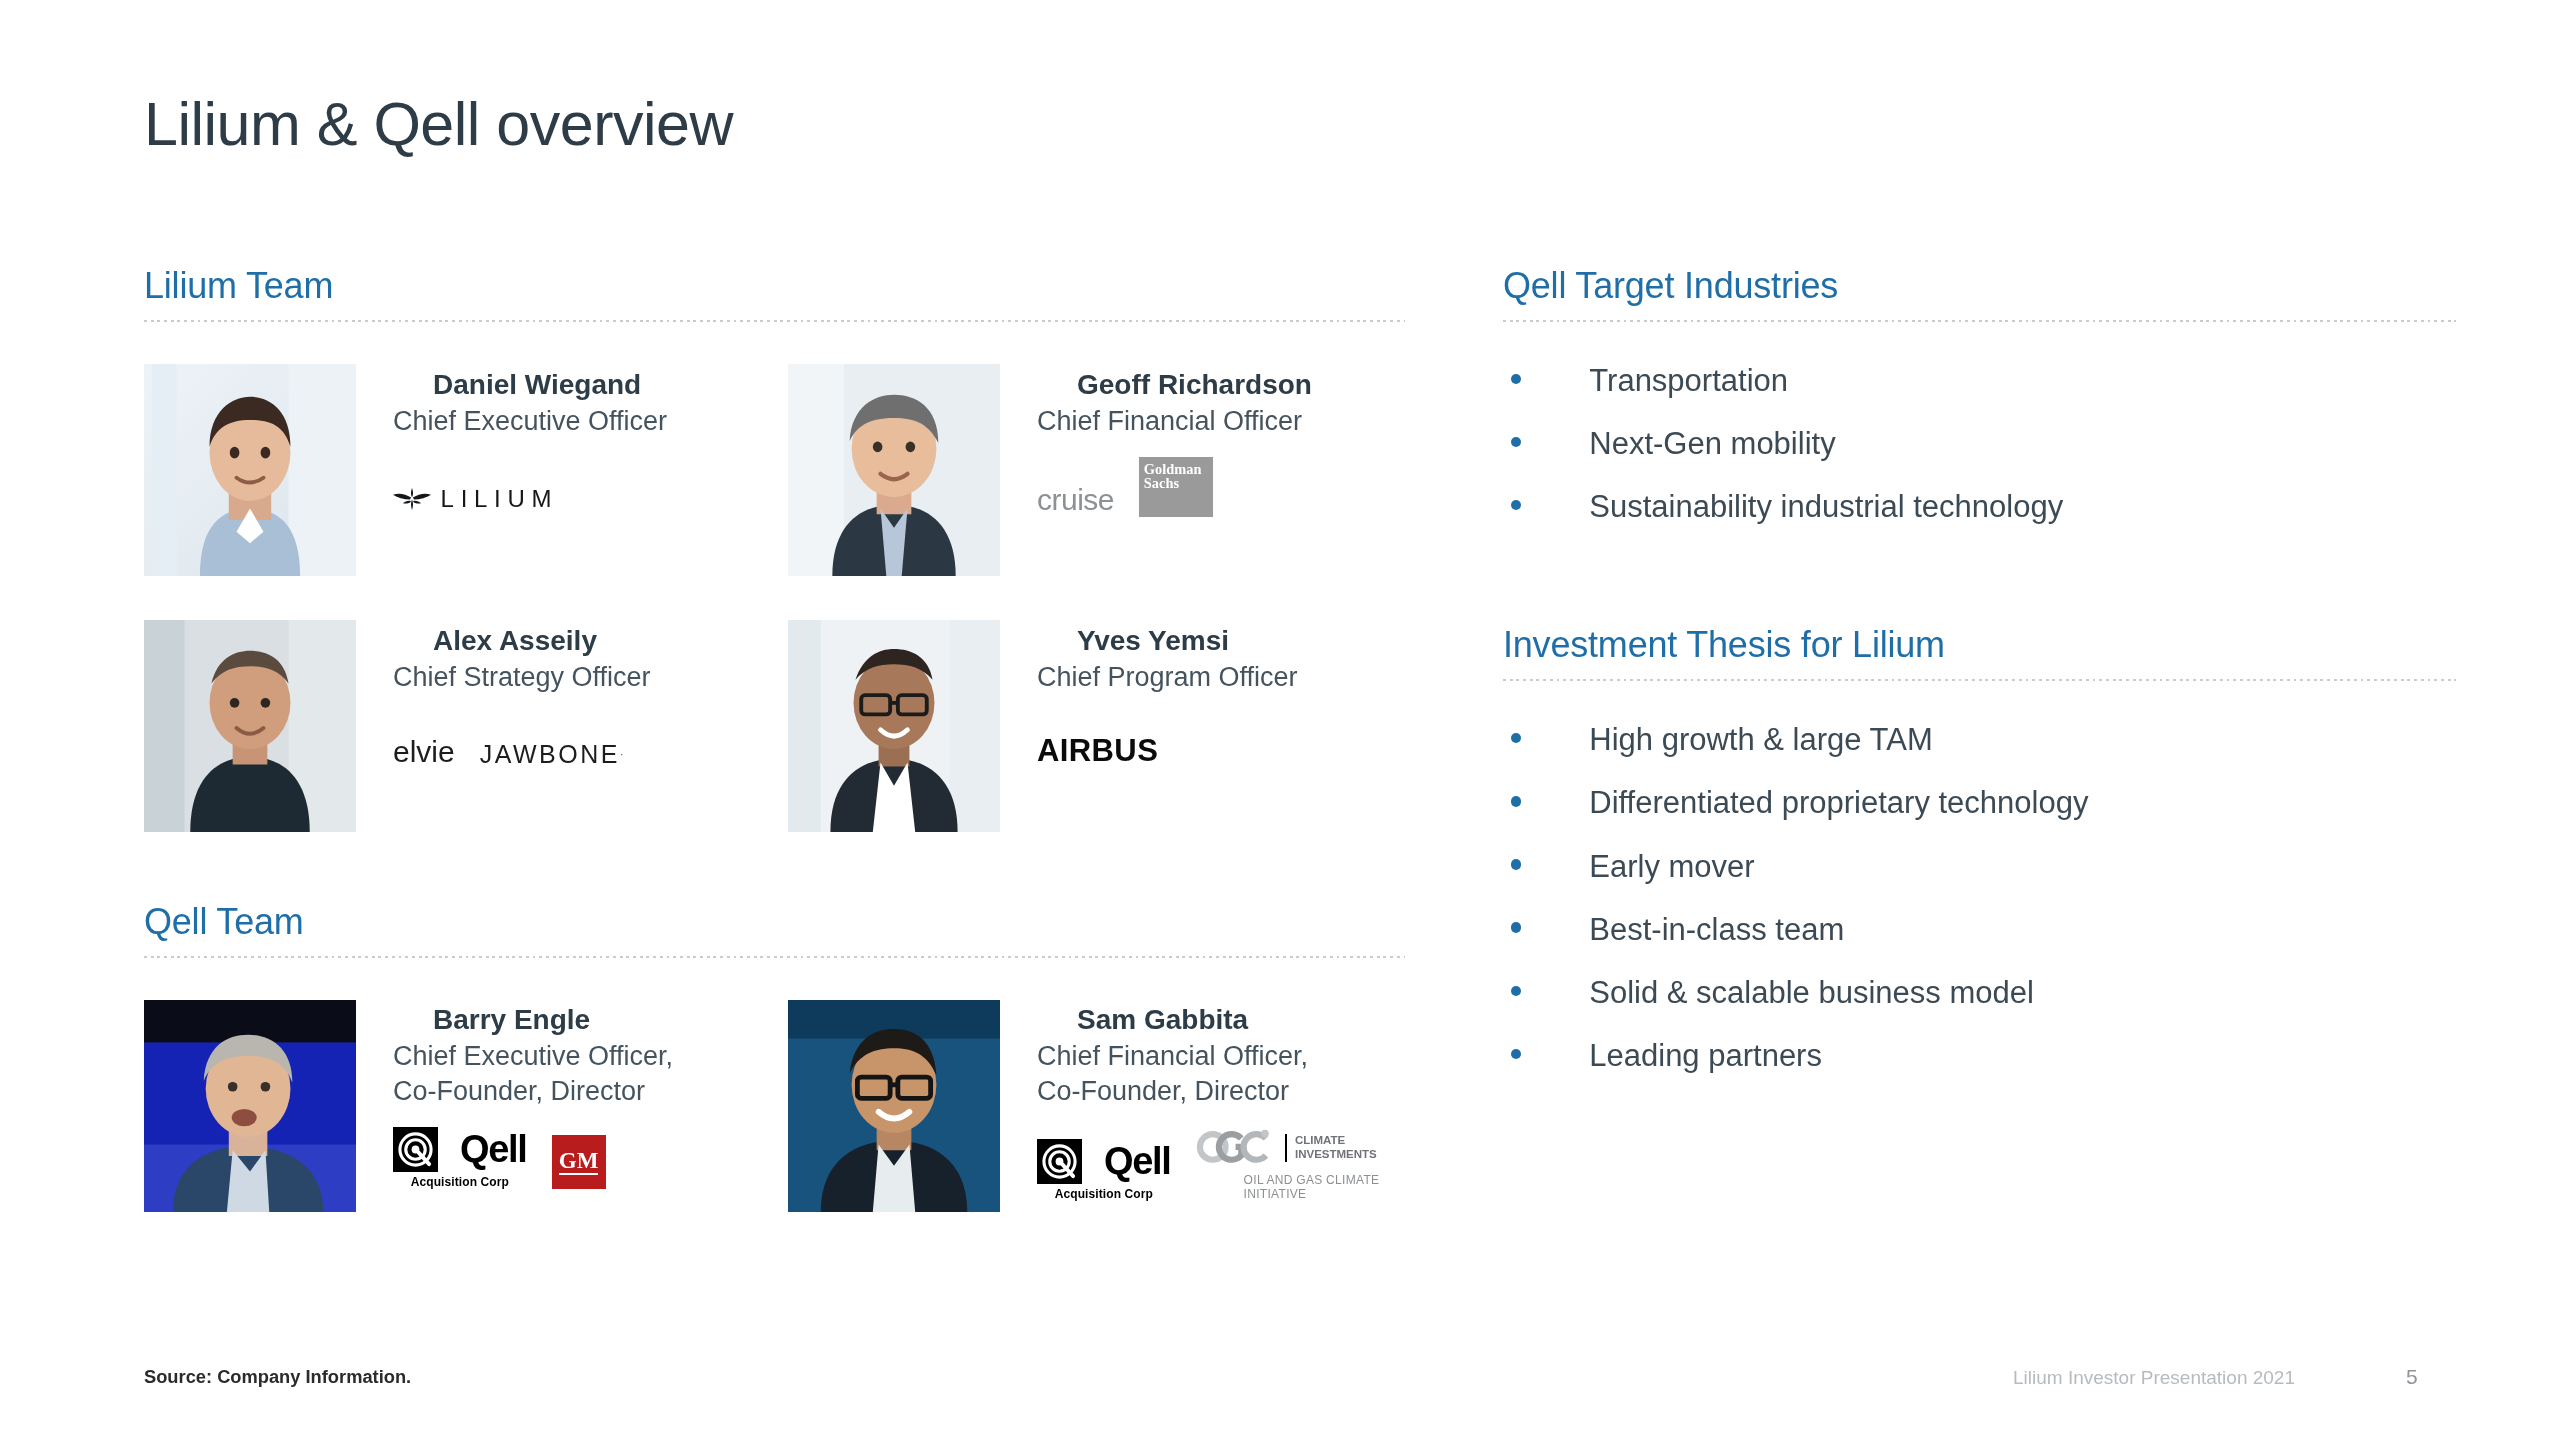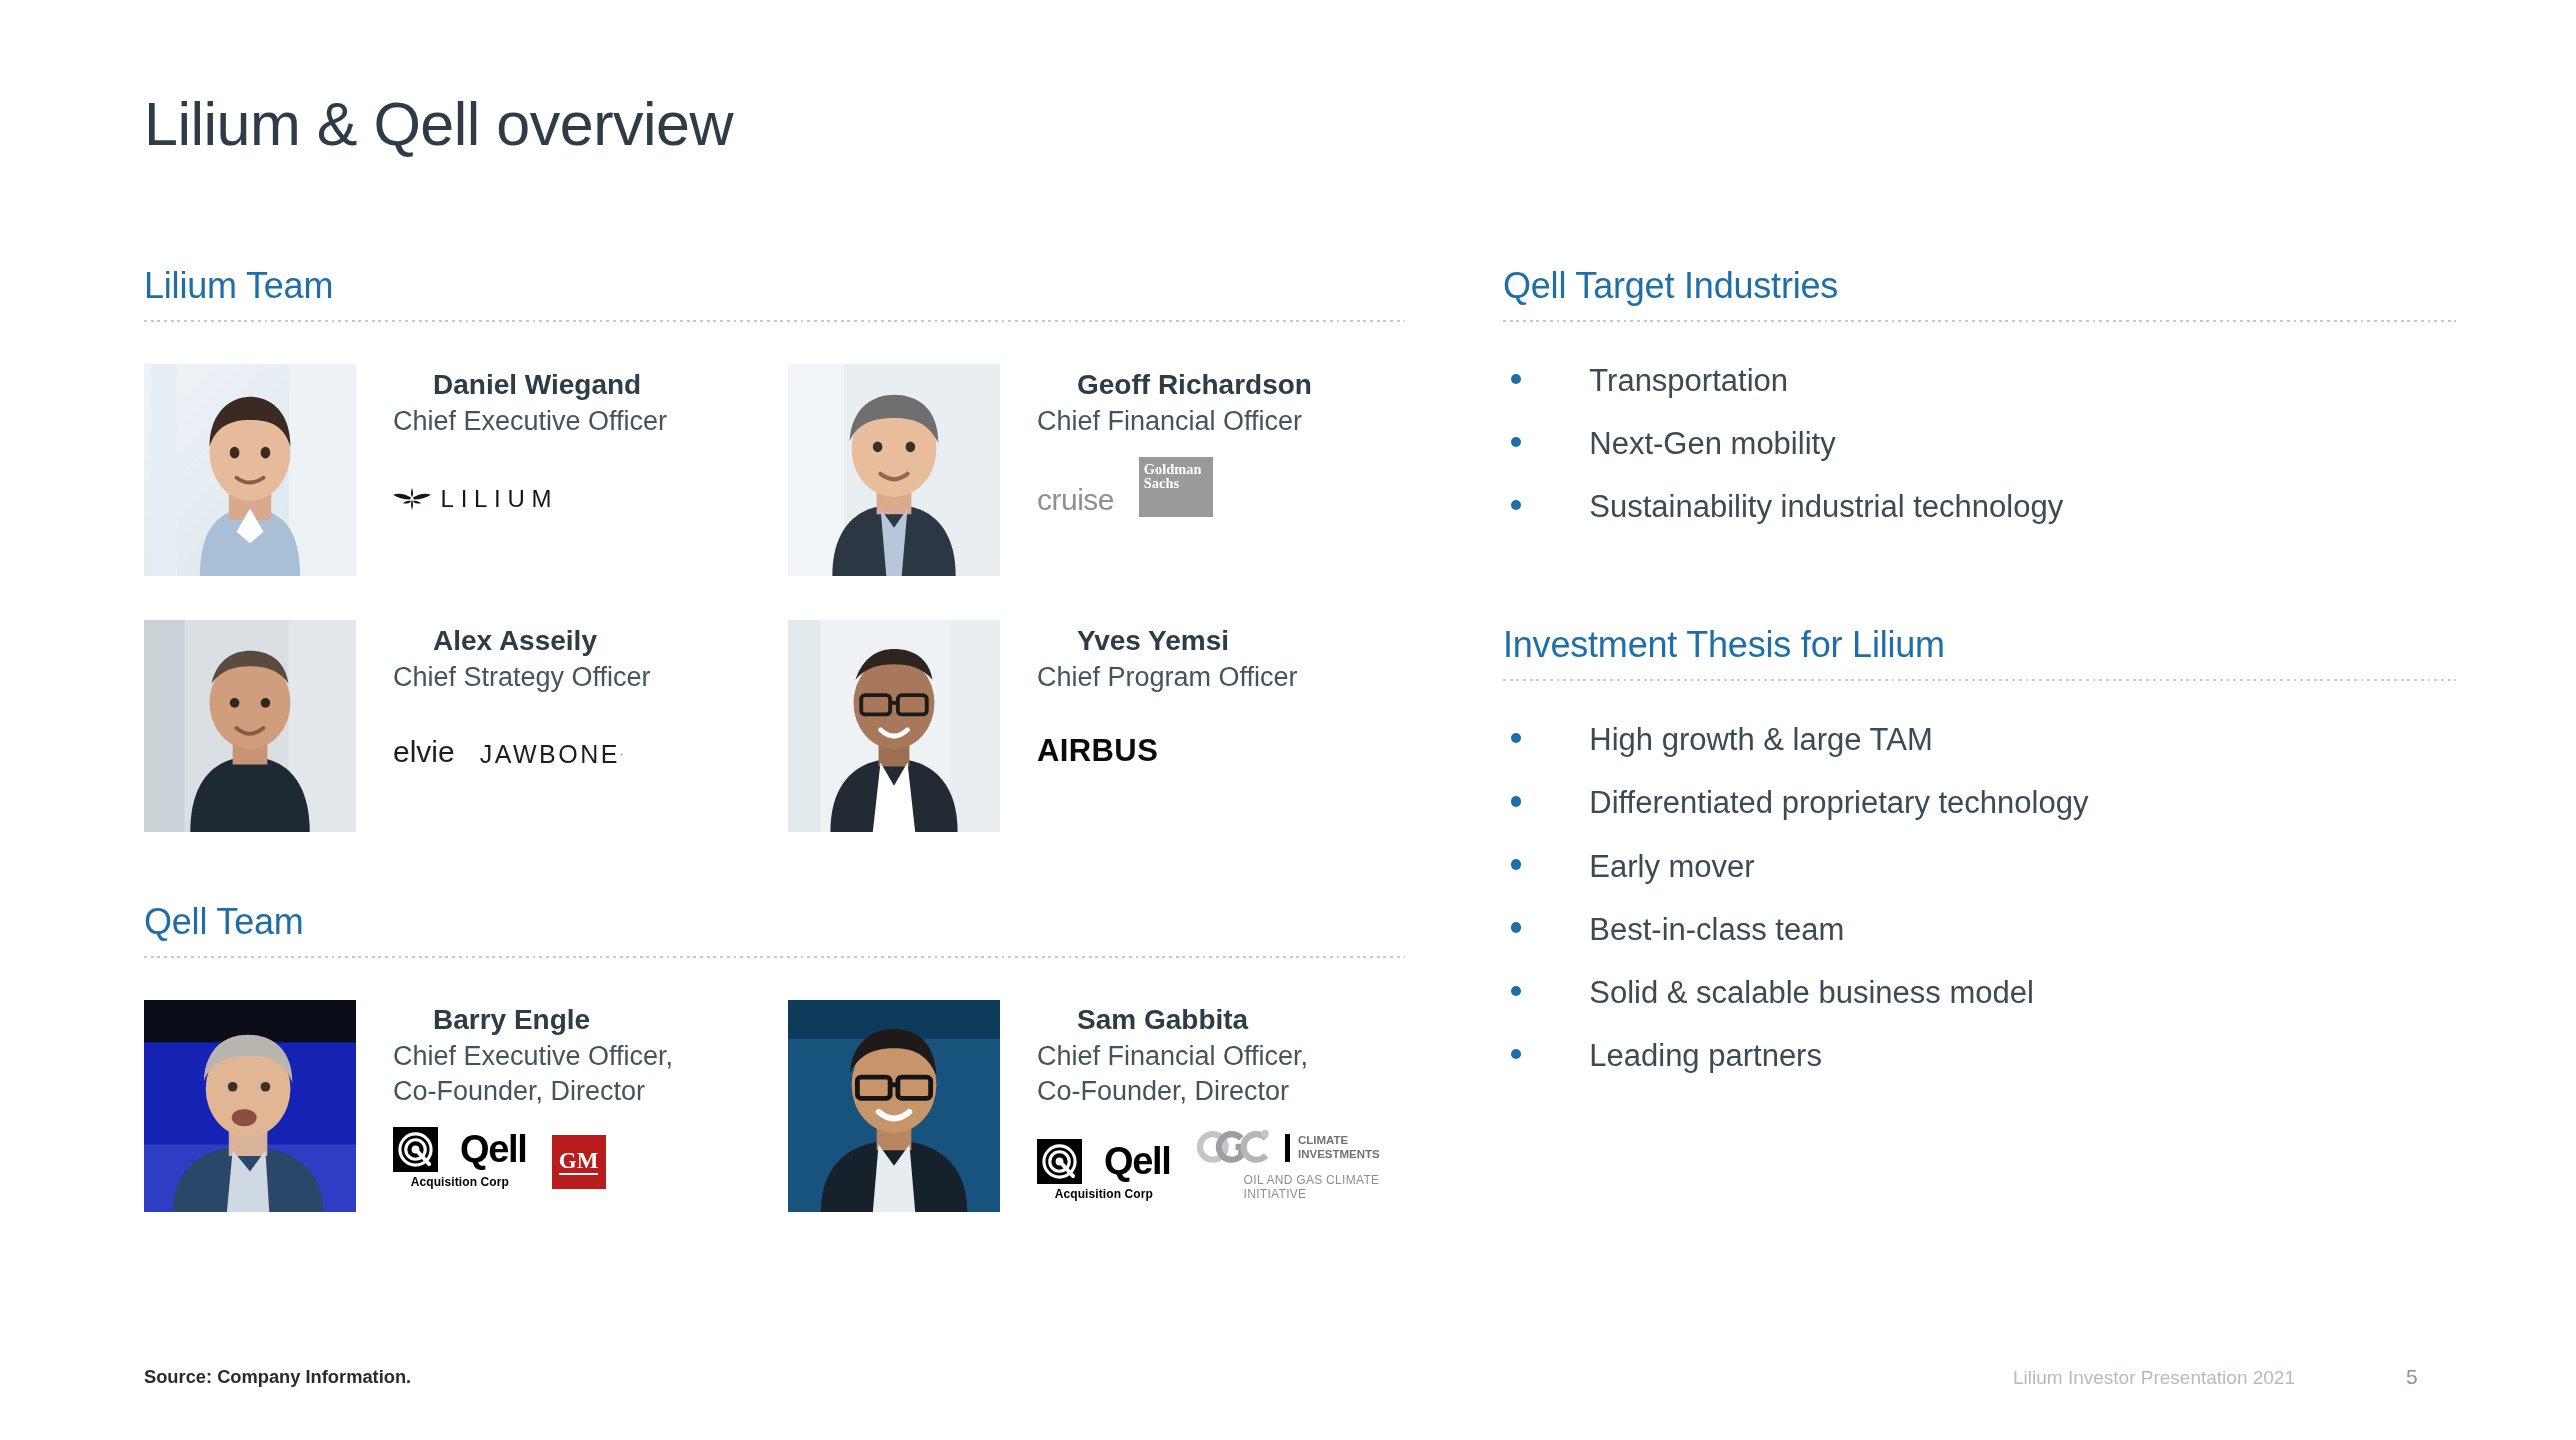--- a/index.html
+++ b/index.html
@@ -260,21 +260,21 @@
   }
 
   
   .logo-ogci { flex-direction: column; align-items: flex-start; }
   .logo-ogci .ogci-main { display: flex; align-items: center; gap: 8.7px; }
   .logo-ogci .ogci-text {
     font-size: 11.5px;
     font-weight: 700;
     color: #6f7378;
     line-height: 1.18;
-    border-left: 5px solid #000000;
+    border-left: 2px solid #000000;
     padding-left: 7.7px;
   }
   .logo-ogci .ogci-sub {
     font-size: 12px;
     color: #8b8f93;
     letter-spacing: 0.3px;
     margin-top: 3.8px;
     font-weight: 400;
     margin-left: 48px;
   }

